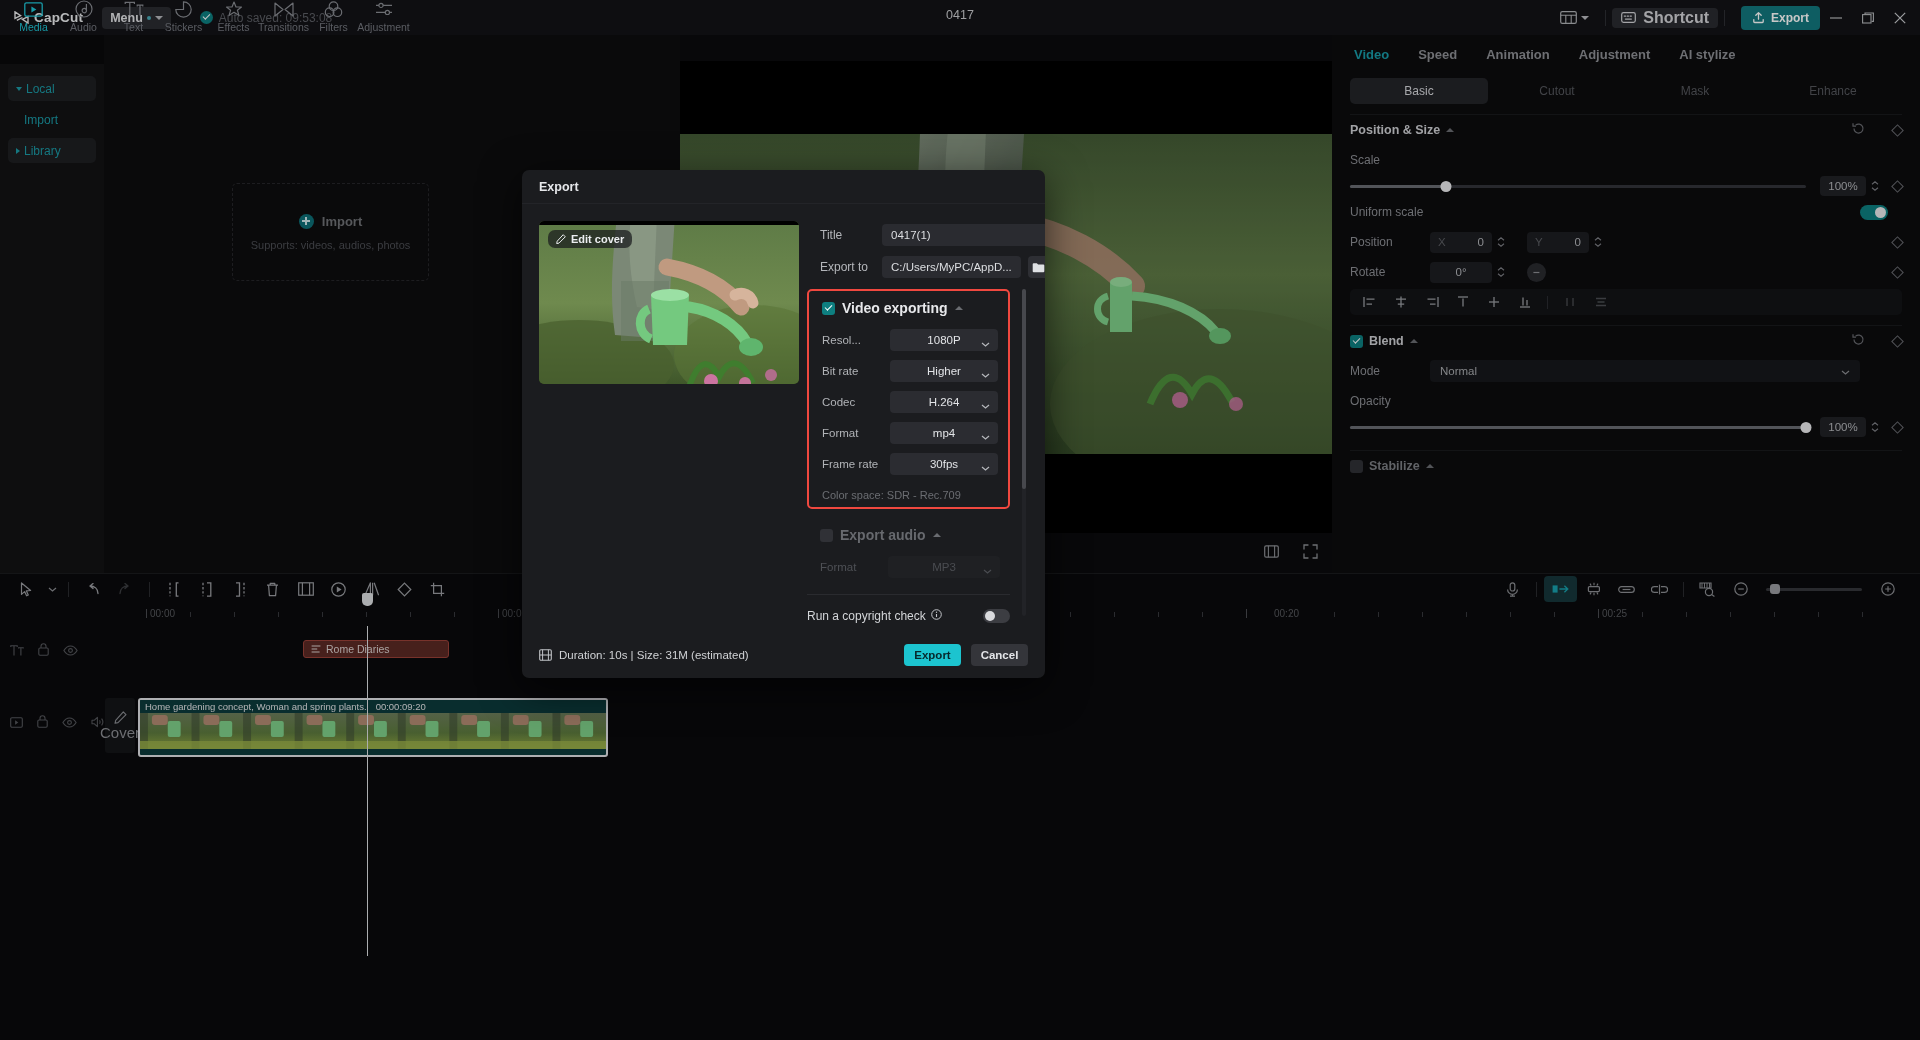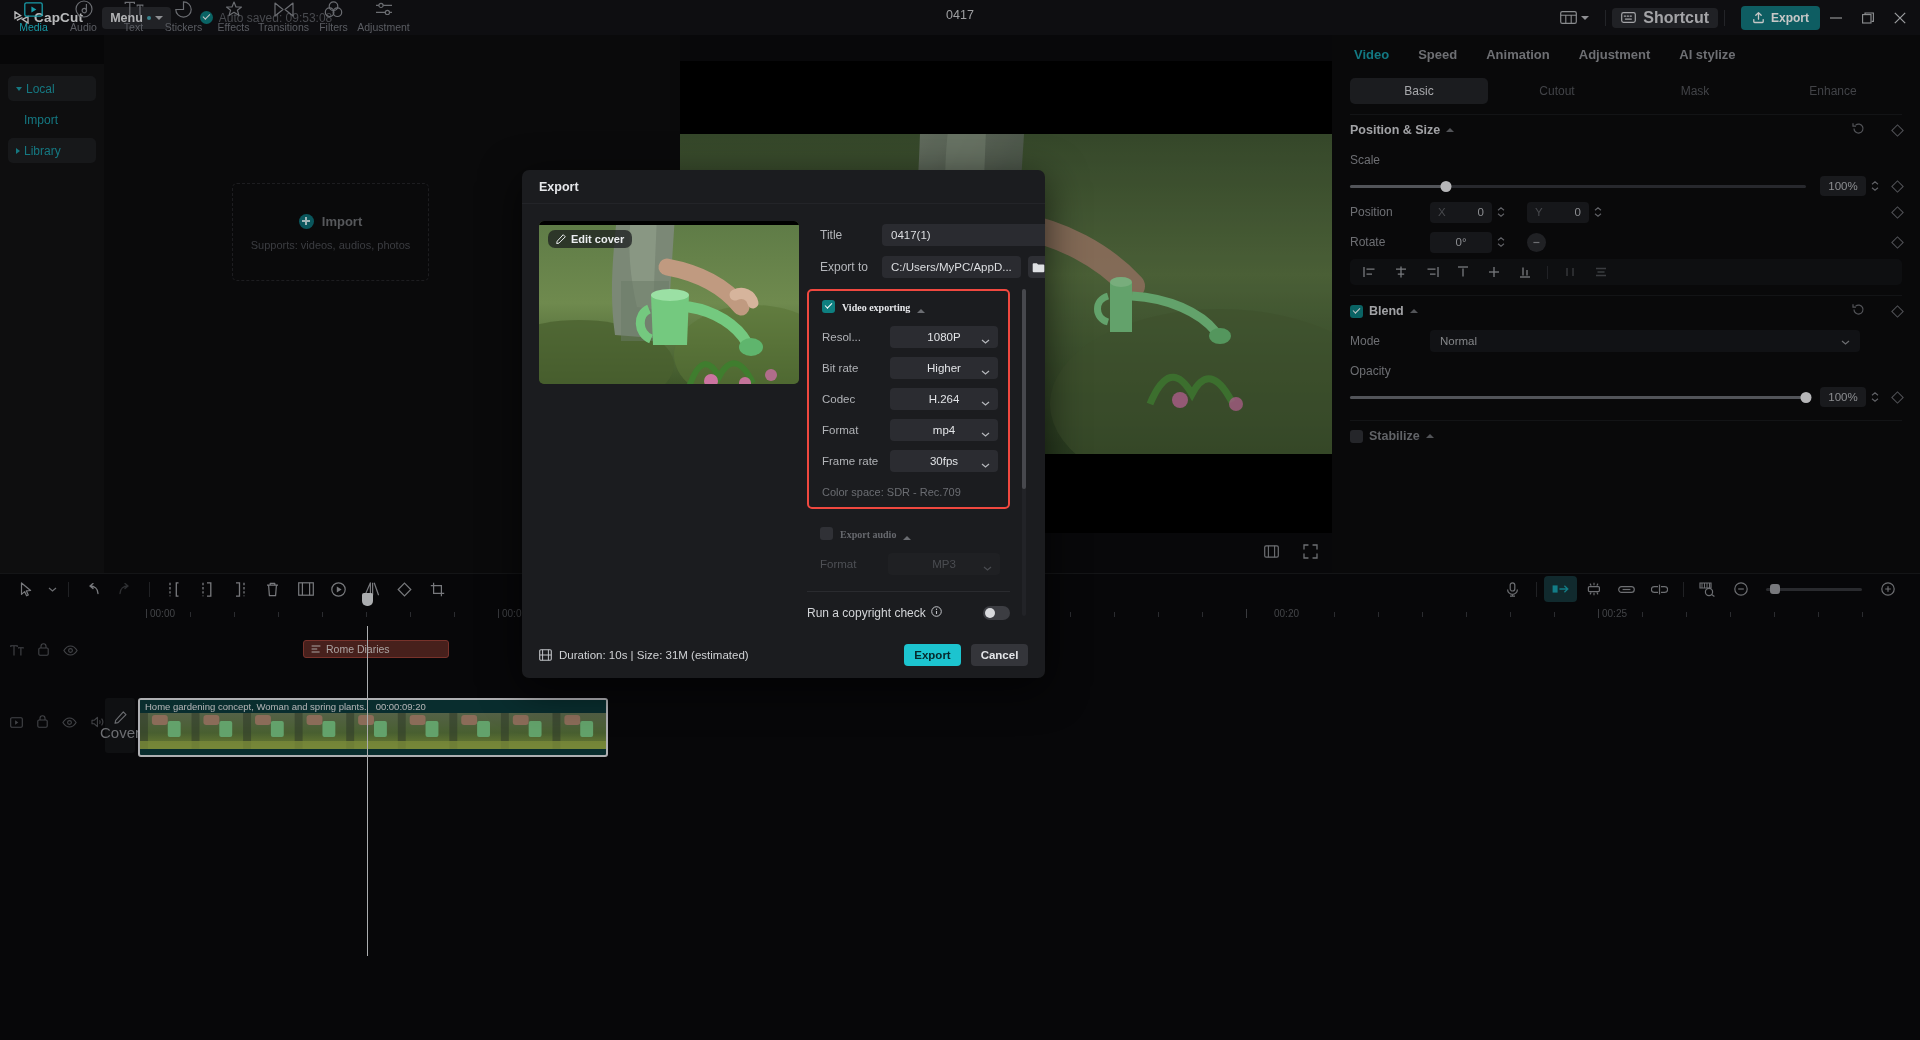--- a/index.html
+++ b/index.html
@@ -192,21 +192,21 @@
   .fld-row { display: flex; align-items: center; height: 28px; margin-bottom: 4px; }
   .fld-label { width: 62px; font-size: 12px; color: #b4b6ba; flex: 0 0 auto; }
   .fld-input { flex: 1; height: 22px; border-radius: 4px; background: #2a2b30; display: flex; align-items: center; padding: 0 9px; font-size: 11.5px; color: #dcdee1; cursor: text; }
   .folder-btn { width: 22px; height: 22px; border-radius: 4px; background: #2e2f34; display: flex; align-items: center; justify-content: center; margin-left: 7px; cursor: pointer; }
 
   .settings { position: absolute; left: 285px; right: 17px; top: 85px; bottom: 0; }
   .vid-group {
     position: absolute; left: 0; right: 18px; top: 0; height: 220px;
     border: 2px solid #f0483f; border-radius: 5px; padding: 9px 10px 0 13px;
   }
-  .grp-title { display: flex; align-items: flex-end; gap: 7px; font-size: 10px; font-weight: 700; color: #e7e8eb; margin-bottom: 8px; font-family: Liberation Serif, serif; }
+  .grp-title { display: flex; align-items: center; gap: 7px; font-size: 14px; font-weight: 700; color: #e7e8eb; margin-bottom: 8px; }
   .grp-title.dim { color: #67696e; }
   .set-row { display: flex; align-items: center; height: 31px; }
   .set-label { width: 68px; font-size: 11.5px; color: #b1b3b7; flex: 0 0 auto; }
   .set-label.dim { color: #4e5055; }
   .dropdown { flex: 1; height: 22px; border-radius: 4px; background: #2b2c31; display: flex; align-items: center; justify-content: center; position: relative; font-size: 11.5px; color: #e2e4e7; cursor: pointer; }
   .dropdown.dim { background: #1f2023; color: #4a4c51; }
   .dropdown .dd-caret { position: absolute; right: 8px; top: 8px; }
   .colorspace { font-size: 11px; color: #6b6d72; margin-top: 10px; }
 
   .audio-group { position: absolute; left: 0; right: 18px; top: 238px; }
@@ -484,20 +484,28 @@
       <span class="numbox">100%</span>
       <span class="stepper">
         <svg width="8" height="4" viewBox="0 0 8 4">
             <path d="M1 3.2 L4 0.8 L7 3.2" fill="none" stroke="#7c7e83" stroke-width="1.1"></path>
           </svg>
         <svg width="8" height="4" viewBox="0 0 8 4">
             <path d="M1 0.8 L4 3.2 L7 0.8" fill="none" stroke="#7c7e83" stroke-width="1.1"></path>
           </svg>
       </span>
       <span class="diamond"></span>
+    </div>
+    <div class="row">
+      <span class="row-label" style="width:auto;">Uniform scale</span>
+      <span style="margin-left:auto;"></span>
+      <span class="toggle">
+          <span class="th"></span>
+        </span>
+      <span style="width:14px"></span>
     </div>
     <div class="row">
       <span class="row-label">Position</span>
       <span class="posbox">
         <span class="ax">X</span>
         <span>0</span>
       </span>
       <span class="stepper">
         <svg width="8" height="4" viewBox="0 0 8 4">
             <path d="M1 3.2 L4 0.8 L7 3.2" fill="none" stroke="#7c7e83" stroke-width="1.1"></path>

